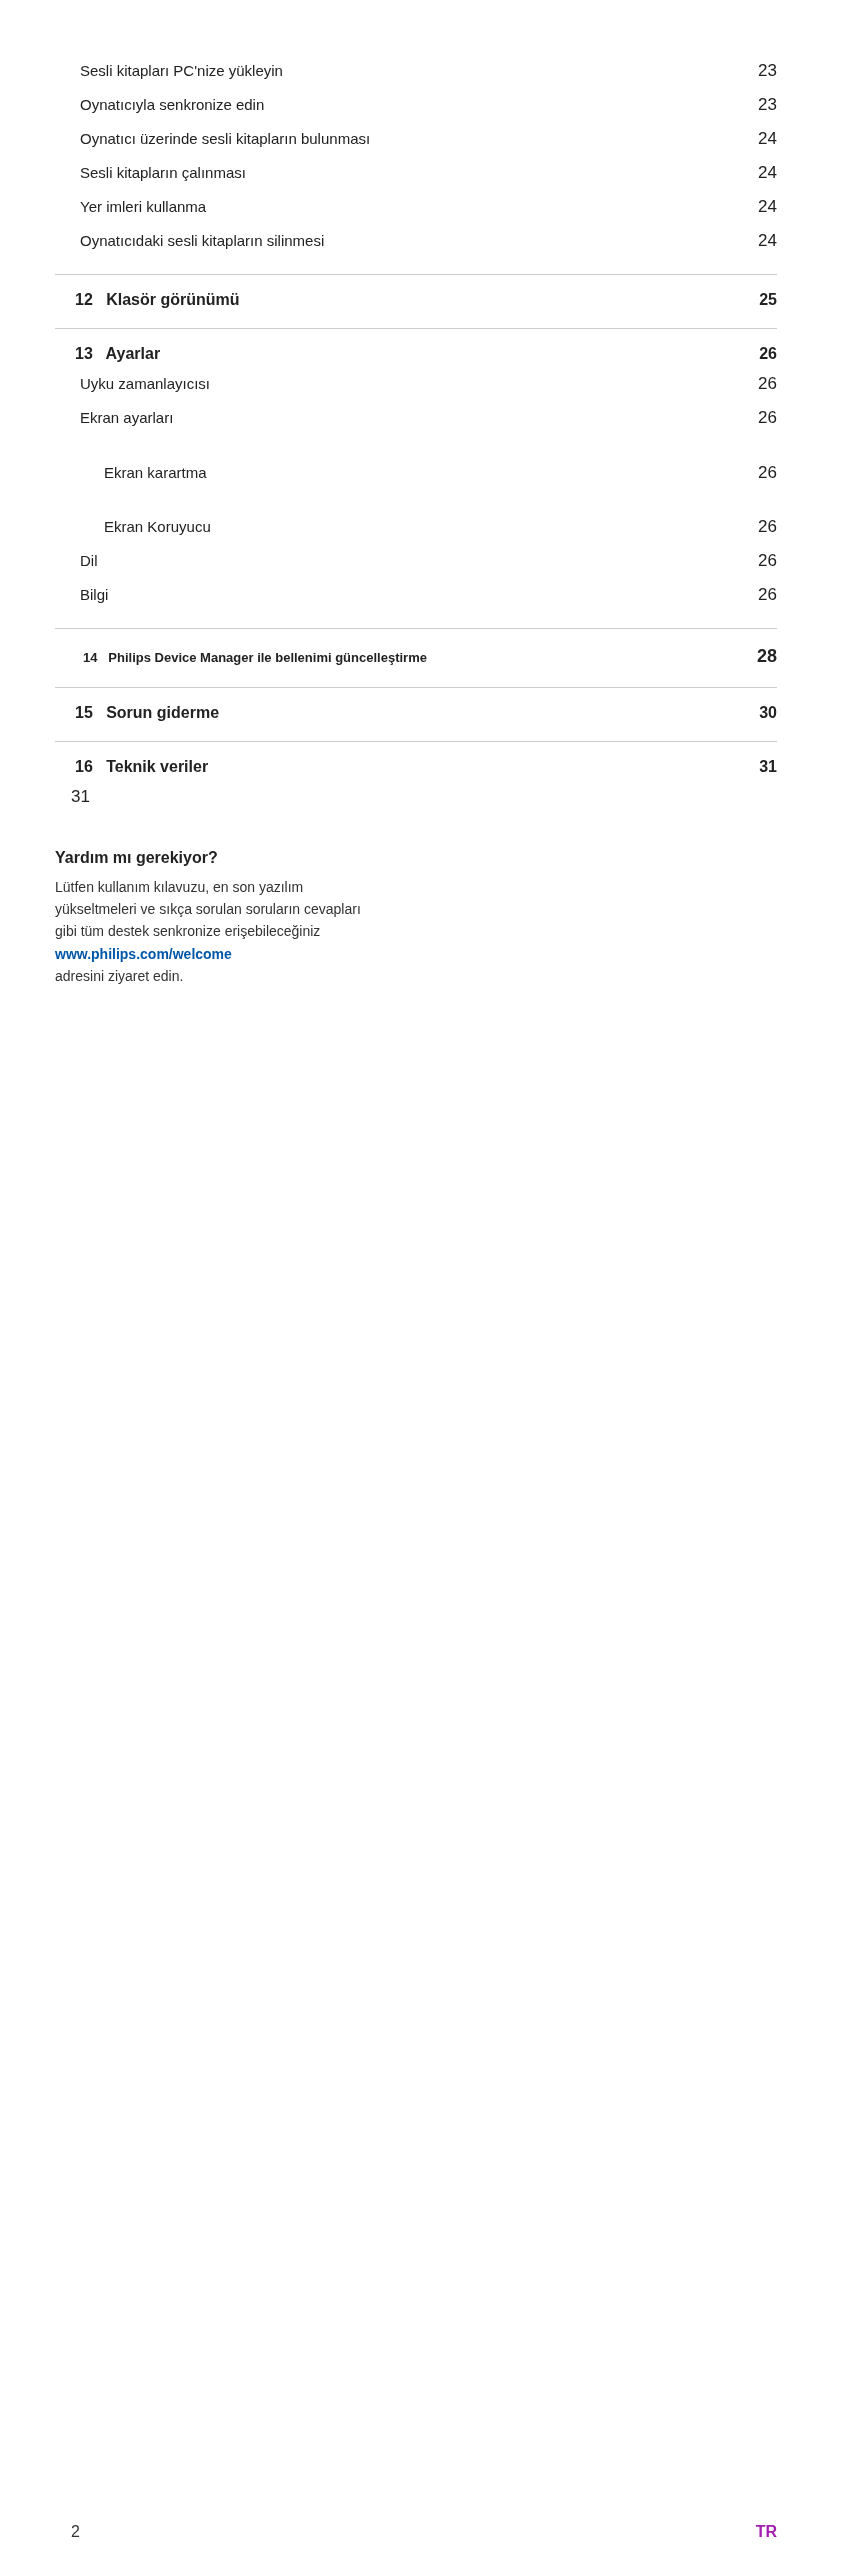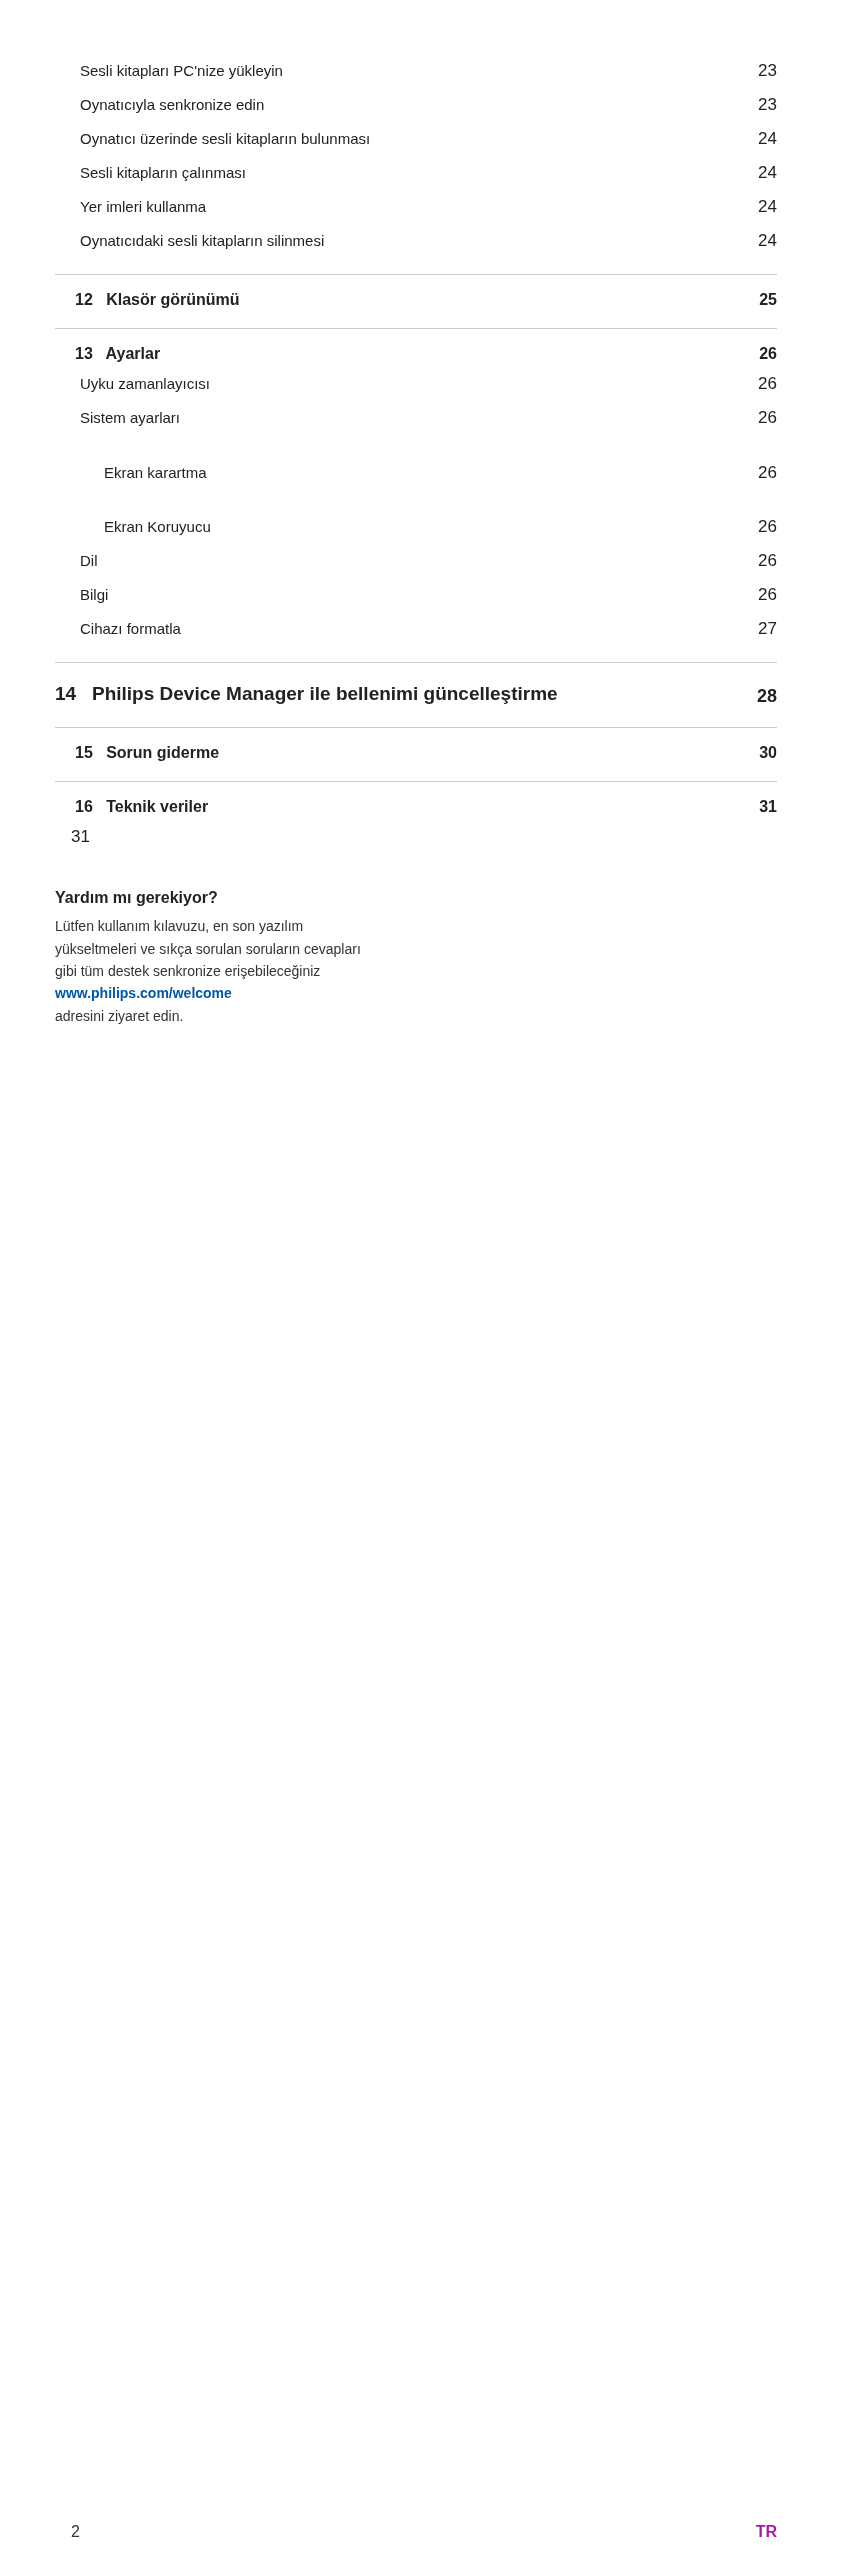--- a/index.html
+++ b/index.html
@@ -140,23 +140,24 @@
       color: #333;
     }
 
     .footer-lang {
       font-size: 16px;
       font-weight: bold;
       color: #a21caf;
     }
 
     .section-14-text {
-      font-size: 19px;
+      font-size: 13px;
       font-weight: bold;
       line-height: 1.35;
+      margin-left: 28px;
     }
   </style>
 </head>
 <body>
 
 <div class="page-content">
 
   <div>
     <div class="toc-entry indented-1">
       <span class="entry-text">Sesli kitapları PC'nize yükleyin</span>
@@ -202,42 +203,38 @@
       <span>Ayarlar</span>
     </span>
     <span class="header-num">26</span>
   </div>
   <div>
     <div class="toc-entry indented-1">
       <span class="entry-text">Uyku zamanlayıcısı</span>
       <span class="entry-num">26</span>
     </div>
     <div class="toc-entry indented-1">
-      <span class="entry-text">Sistem ayarları</span>
+      <span class="entry-text">Ekran ayarları</span>
       <span class="entry-num">26</span>
     </div>
     <div class="toc-entry indented-2">
       <span class="entry-text">Ekran karartma</span>
       <span class="entry-num">26</span>
     </div>
     <div class="toc-entry indented-2">
       <span class="entry-text">Ekran Koruyucu</span>
       <span class="entry-num">26</span>
     </div>
     <div class="toc-entry indented-1">
       <span class="entry-text">Dil</span>
       <span class="entry-num">26</span>
     </div>
     <div class="toc-entry indented-1">
       <span class="entry-text">Bilgi</span>
       <span class="entry-num">26</span>
-    </div>
-    <div class="toc-entry indented-1">
-      <span class="entry-text">Cihazı formatla</span>
-      <span class="entry-num">27</span>
     </div>
   </div>
 
   <hr class="section-divider">
   <div class="section-header-large">
     <span class="header-text section-14-text">
       <span>14</span>
       &nbsp;
       <span>Philips Device Manager ile bellenimi güncelleştirme</span>
     </span>

